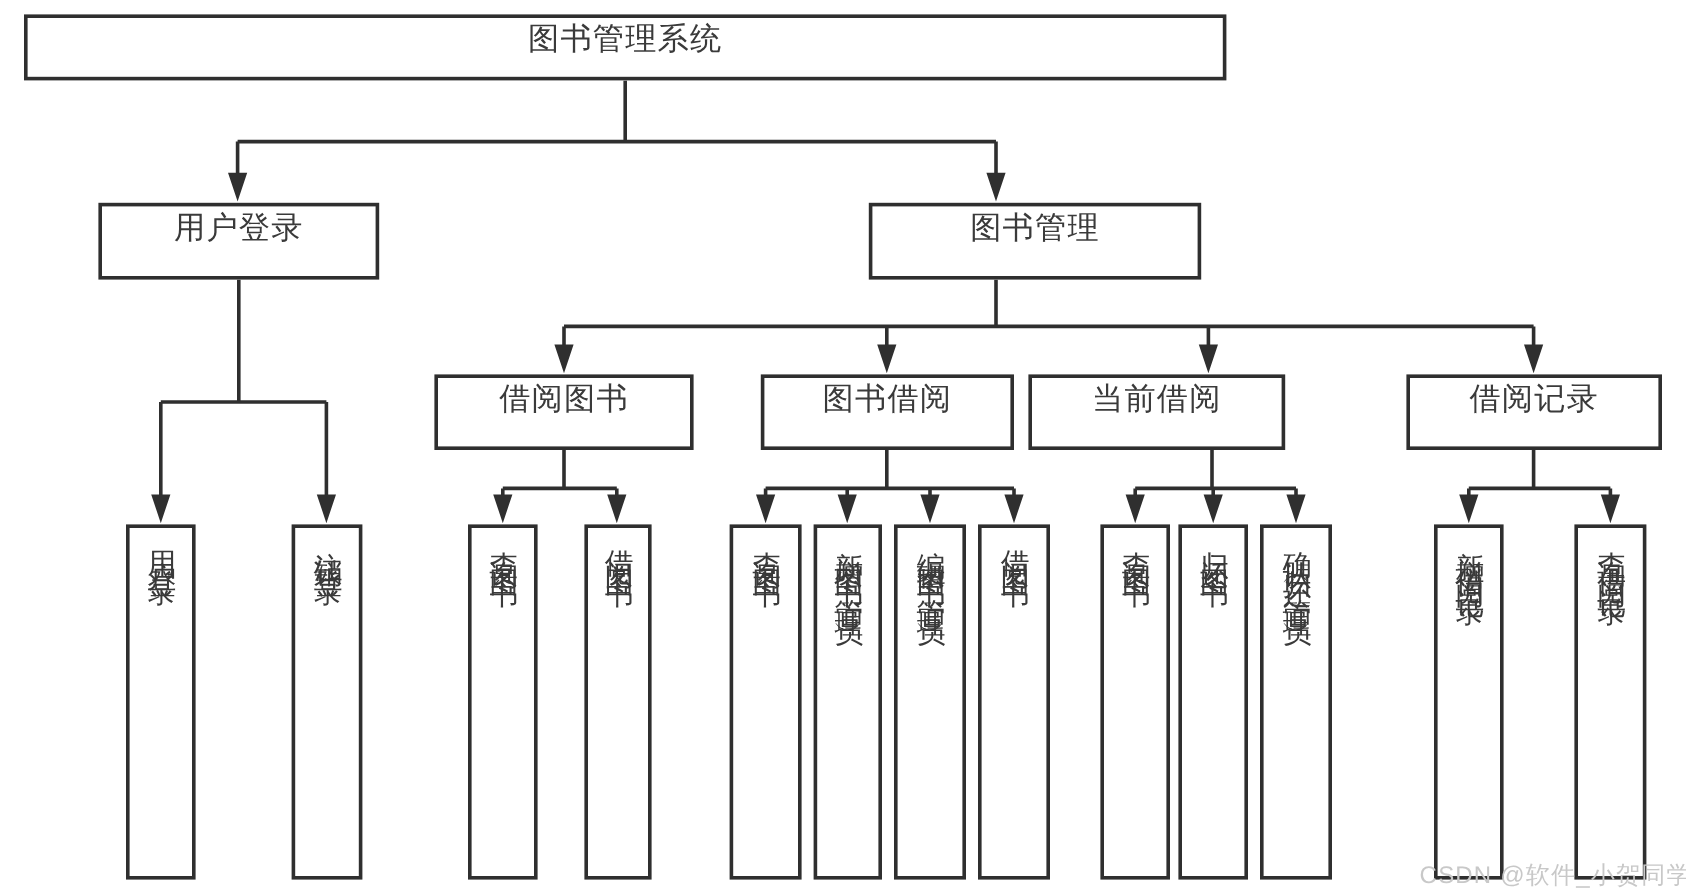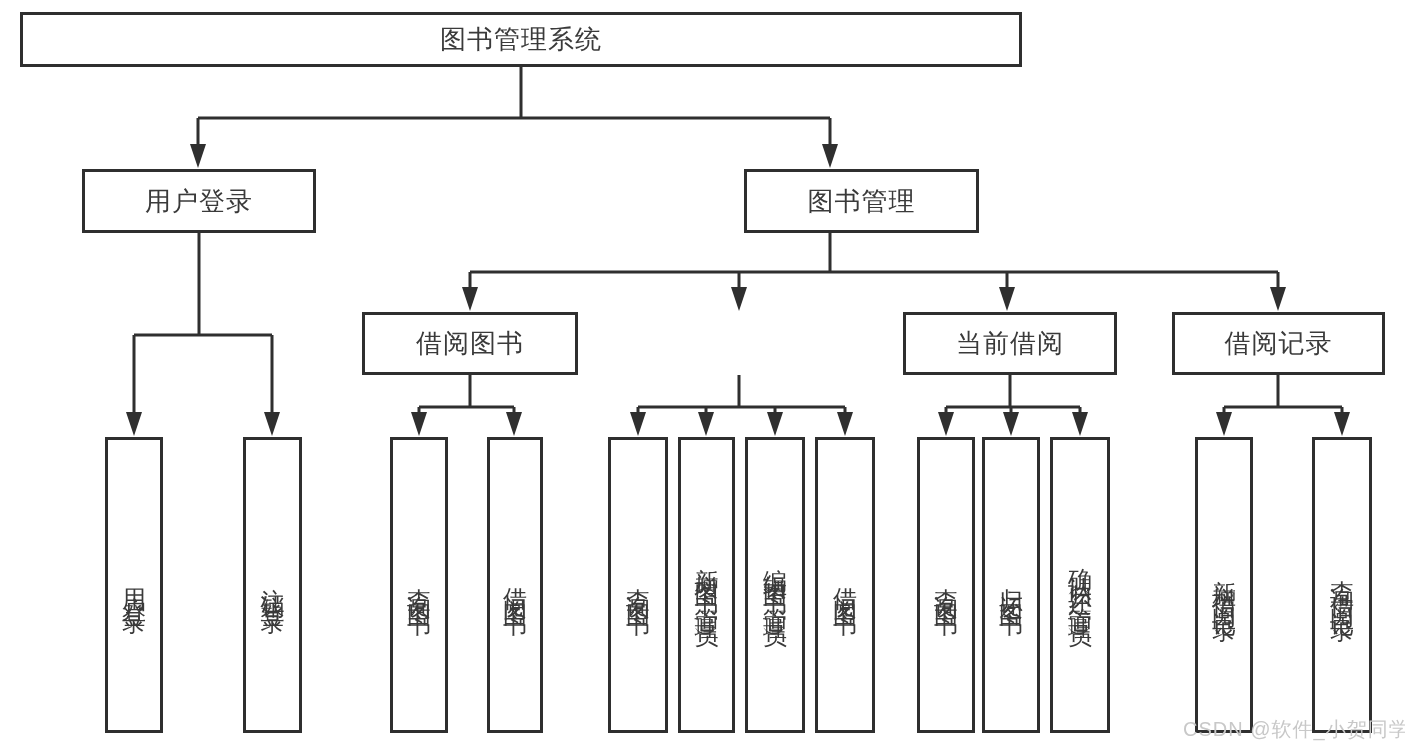--- a/index.html
+++ b/index.html
@@ -16,21 +16,21 @@
     font-family:"Liberation Sans",sans-serif;
     overflow:hidden;
   }
   .connectors{position:absolute;left:0;top:0;z-index:1;}
   .connectors .stroke{fill:none;stroke:var(--line);stroke-width:3;}
   .connectors .fill{fill:var(--line);stroke:none;}
   .node{
     position:absolute;box-sizing:border-box;
     border:3px solid var(--line);
     background:var(--bg);
-    display:flex;align-items:center;justify-content:center;
+    display:flex;justify-content:center;
     color:var(--text);
     z-index:2;
   }
   .node.h span{
     font-size:26px;letter-spacing:1px;white-space:nowrap;
   }
   .node.v span{
     writing-mode:vertical-rl;
     text-orientation:mixed;
     font-size:24px;
@@ -82,28 +82,31 @@
       M1334 412 L1350 412 L1342 436 Z"></path>
   </svg>
 
   <div class="node h" style="left:20px;top:12px;width:1002px;height:55px">
     <span>图书管理系统</span>
   </div>
 
   <div class="node h" style="left:82px;top:169px;width:234px;height:64px">
     <span>用户登录</span>
   </div>
-  <div class="node h" style="left:744px;top:169px;width:235px;height:64px">
+  <div class="node h" style="left:724px;top:169px;width:277px;height:64px">
     <span>图书管理</span>
   </div>
 
   <div class="node h" style="left:362px;top:312px;width:216px;height:63px">
     <span>借阅图书</span>
   </div>
-  <div class="node h" style="left:903px;top:312px;width:214px;height:63px">
+  <div class="node h" style="left:634px;top:312px;width:211px;height:63px">
+    <span>图书借阅</span>
+  </div>
+  <div class="node h" style="left:857px;top:312px;width:214px;height:63px">
     <span>当前借阅</span>
   </div>
   <div class="node h" style="left:1172px;top:312px;width:213px;height:63px">
     <span>借阅记录</span>
   </div>
 
   <div class="node v" style="left:105px;top:437px;width:58px;height:296px">
     <span>用户登录</span>
   </div>
   <div class="node v" style="left:243px;top:437px;width:59px;height:296px">

